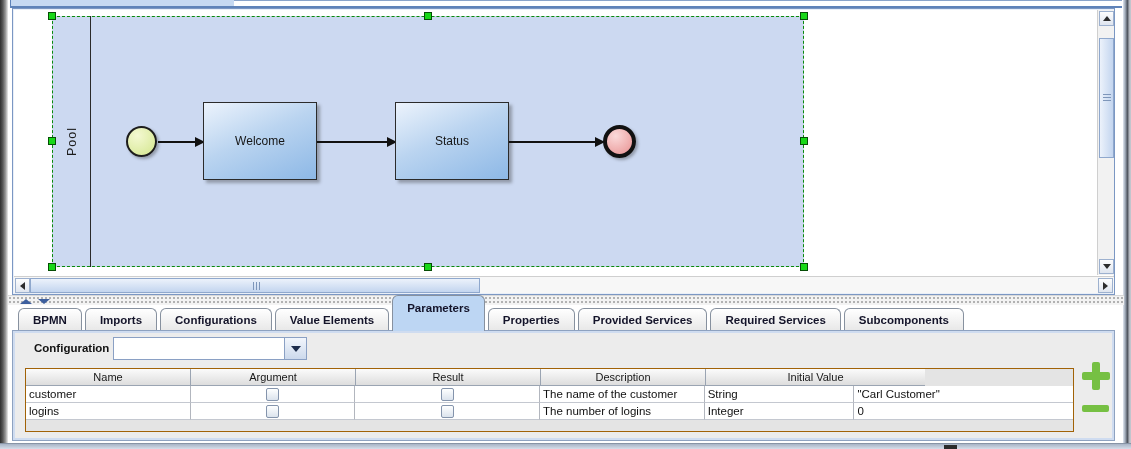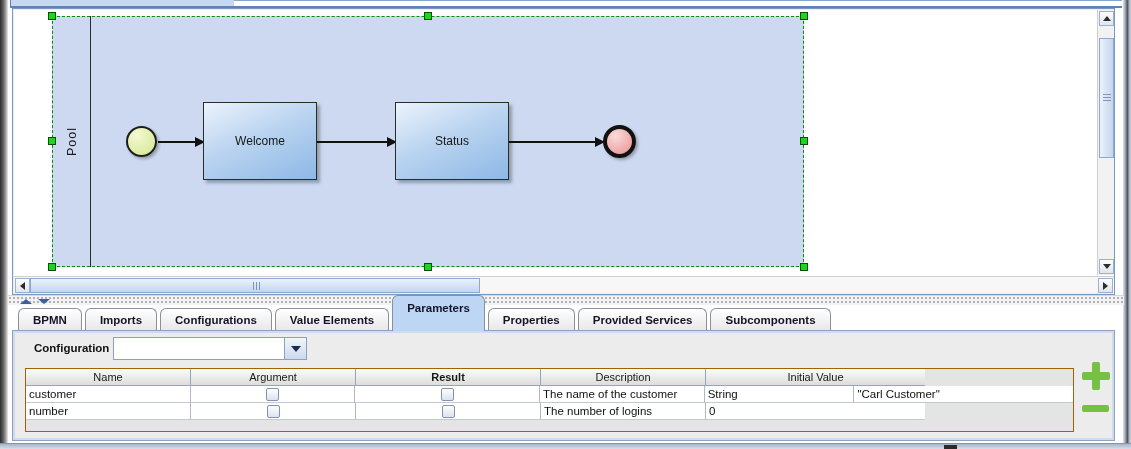--- a/index.html
+++ b/index.html
@@ -107,21 +107,21 @@
 
   .ptable { position:absolute; left:12px; top:37px; width:1049px; height:64px;
             border:1px solid #a16207; background:#e4e4e4; }
   .trow { display:flex; width:100%; height:17px; }
   .th { background:linear-gradient(#fbfbfb,#dddddd); border-right:1px solid #9aa4b2; border-bottom:1px solid #9aa4b2;
         font-size:11px; color:#181818; text-align:center; line-height:16px; overflow:hidden; }
   .td { background:#fff; border-right:1px solid #b2b6be; border-bottom:1px solid #c4c8d0;
         font-size:11.5px; color:#101010; line-height:15px; padding:0 3px;
         overflow:hidden; white-space:nowrap; display:flex; align-items:center; }
   .td.center { justify-content:center; }
-  .c0{width:165px;} .c1{width:165px;} .c2{width:185px;font-weight:bold;} .c3{width:165px;} .c4{width:150px;} .c5{width:219px; border-right:none;}
+  .c0{width:165px;} .c1{width:165px;} .c2{width:185px;} .c3{width:165px;} .c4{width:150px;} .c5{width:219px; border-right:none;}
   .checkbox { width:13px; height:13px; border:1px solid #8494ac; border-radius:2px;
               background:linear-gradient(#feffff,#dbe3ed); }
 
   .add-btn { position:absolute; left:1069px; top:31px; width:28px; height:28px; }
   .add-btn::before { content:""; position:absolute; left:0; top:10px; width:28px; height:8px; background:#76c043; border-radius:2px; }
   .add-btn::after  { content:""; position:absolute; left:10px; top:0; width:8px; height:28px; background:#76c043; border-radius:2px; }
   .remove-btn { position:absolute; left:1069px; top:74px; width:27px; height:7px; background:#76c043; border-radius:2px; }
 </style>
 </head>
 <body>
@@ -192,20 +192,21 @@
   </div>
 
   <div class="tabbar">
     <div class="tab">BPMN</div>
     <div class="tab">Imports</div>
     <div class="tab">Configurations</div>
     <div class="tab">Value Elements</div>
     <div class="tab selected">Parameters</div>
     <div class="tab">Properties</div>
     <div class="tab">Provided Services</div>
+    <div class="tab">Required Services</div>
     <div class="tab">Subcomponents</div>
   </div>
 
   <div class="panel-body">
     <div class="config-label">Configuration</div>
     <div class="combo">
       <div class="combo-value"></div>
       <div class="combo-btn">
         <span class="tri-down"></span>
       </div>
@@ -225,28 +226,29 @@
           <span class="checkbox"></span>
         </div>
         <div class="td c2 center">
           <span class="checkbox"></span>
         </div>
         <div class="td c3">The name of the customer</div>
         <div class="td c4">String</div>
         <div class="td c5">"Carl Customer"</div>
       </div>
       <div class="trow">
-        <div class="td c0">number</div>
+        <div class="td c0">logins</div>
         <div class="td c1 center">
           <span class="checkbox"></span>
         </div>
         <div class="td c2 center">
           <span class="checkbox"></span>
         </div>
         <div class="td c3">The number of logins</div>
+        <div class="td c4">Integer</div>
         <div class="td c5">0</div>
       </div>
     </div>
 
     <div class="add-btn">
       <span></span>
     </div>
     <div class="remove-btn">
       <span></span>
     </div>

